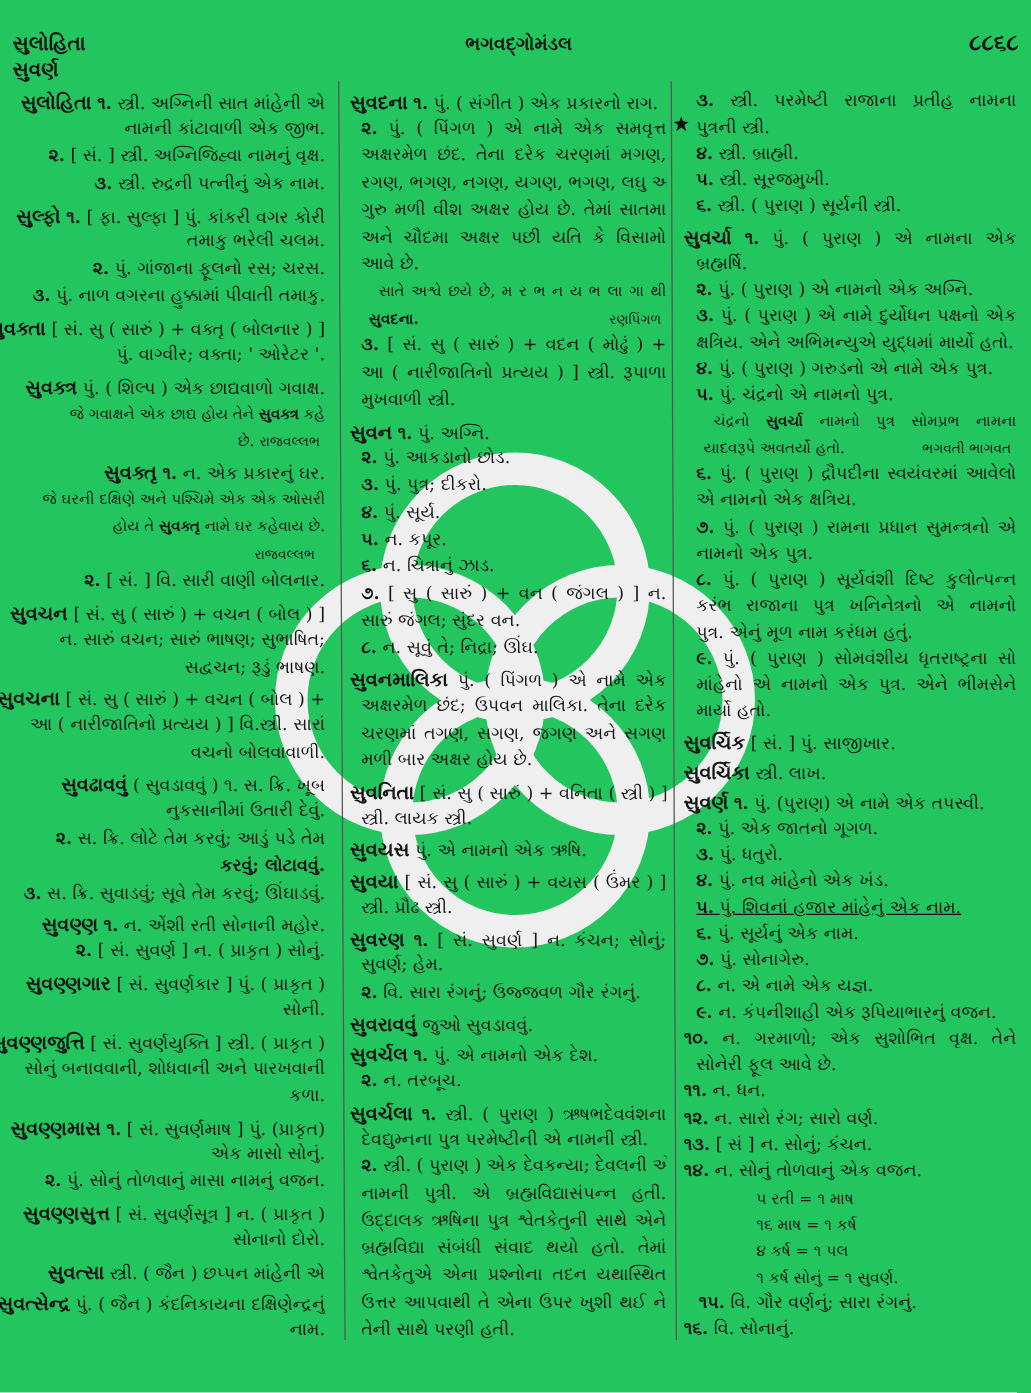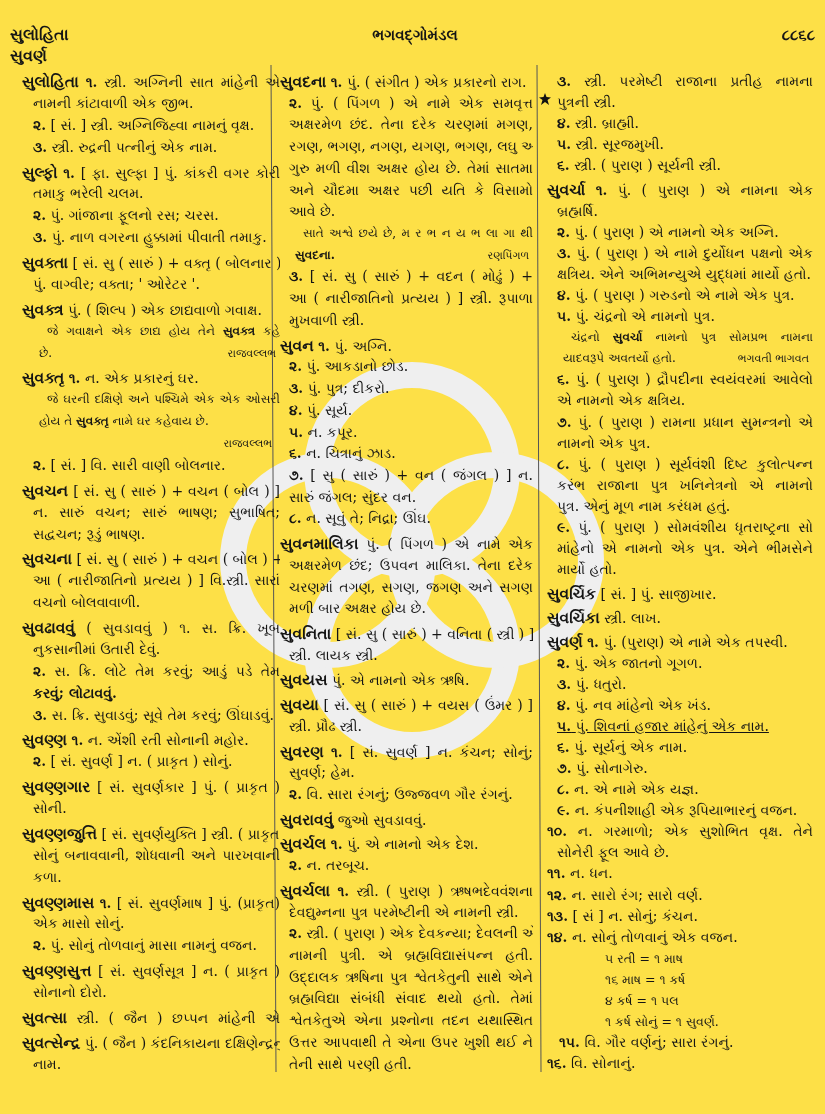--- a/index.html
+++ b/index.html
@@ -1,37 +1,37 @@
 <!DOCTYPE html>
 <html><head>
   <meta charset="utf-8">
   <style>
     html, body { margin: 0; padding: 0; background: #ffffff; }
     #page {
       position: relative;
       width: 825px;
       height: 1114px;
-      background: #fde047;
+      background: #22c55e;
       overflow: hidden;
       color: #151515;
       font-family: "DejaVu Serif", serif;
     }
     .watermark { position: absolute; left: 0; top: 0; width: 825px; height: 1114px; pointer-events: none; }
     .dividers { position: absolute; left: 0; top: 0; width: 825px; height: 1114px; pointer-events: none; }
     .hdr {
       position: absolute;
       font-weight: bold;
       white-space: nowrap;
       line-height: 20px;
       font-size: 15px;
     }
     .hdr.guide-first { left: 10px; top: 25px; font-size: 16px; }
     .hdr.guide-last  { left: 10px; top: 46px; font-size: 16px; }
     .hdr.title { left: 340px; width: 150px; top: 25px; text-align: center; font-size: 15px; }
-    .hdr.pageno { right: 10px; top: 25px; text-align: right; font-size: 15px; }
+    .hdr.pageno { right: 10px; top: 25px; text-align: right; font-size: 18px; }
 
     .col {
       position: absolute;
       top: 71px;
       height: 1004px;
       display: flex;
       flex-direction: column;
       justify-content: space-between;
     }
     .row {
@@ -77,21 +77,21 @@
   <svg class="dividers" viewBox="0 0 825 1114" xmlns="http://www.w3.org/2000/svg">
     <line x1="271" y1="65" x2="276" y2="1072" stroke="#555" stroke-width="1"></line>
     <line x1="537" y1="65" x2="541" y2="1072" stroke="#555" stroke-width="1"></line>
   </svg>
 
   <svg class="scan-mark" viewBox="0 0 12 12" xmlns="http://www.w3.org/2000/svg">
     <polygon points="6,0 7.5,4 12,4.5 8.5,7 10,12 6,9 2,12 3.5,7 0,4.5 4.5,4" fill="#111"></polygon>
   </svg>
 
   <div id="columns-root">
-      <div class="col" style="left: 22px; width: 258px;">
+      <div class="col" style="left: 2px; width: 258px; align-items: flex-end;">
         <div class="row entry justify" style="padding-left: 0px;"><span class="hw">સુલોહિતા</span> <span class="num">૧.</span> <span class="txt">સ્ત્રી. અગ્નિની સાત માંહેની એ</span></div>
         <div class="row cont" style="padding-left: 11px;"><span class="txt">નામની કાંટાવાળી એક જીભ.</span></div>
         <div class="row sense" style="padding-left: 11px;"><span class="num">૨.</span> <span class="txt">[ સં. ] સ્ત્રી. અગ્નિજિહ્વા નામનું વૃક્ષ.</span></div>
         <div class="row sense" style="padding-left: 11px;"><span class="num">૩.</span> <span class="txt">સ્ત્રી. રુદ્રની પત્નીનું એક નામ.</span></div>
         <div class="row entry not-first justify" style="padding-left: 0px;"><span class="hw">સુલ્ફો</span> <span class="num">૧.</span> <span class="txt">[ ફા. સુલ્ફા ] પું. કાંકરી વગર કોરી</span></div>
         <div class="row cont" style="padding-left: 11px;"><span class="txt">તમાકુ ભરેલી ચલમ.</span></div>
         <div class="row sense" style="padding-left: 11px;"><span class="num">૨.</span> <span class="txt">પું. ગાંજાના ફૂલનો રસ; ચરસ.</span></div>
         <div class="row sense" style="padding-left: 11px;"><span class="num">૩.</span> <span class="txt">પું. નાળ વગરના હુક્કામાં પીવાતી તમાકુ.</span></div>
         <div class="row entry not-first justify" style="padding-left: 0px;"><span class="hw">સુવક્તા</span> <span class="txt">[ સં. સુ ( સારું ) + વક્તૃ ( બોલનાર ) ]</span></div>
         <div class="row cont" style="padding-left: 11px;"><span class="txt">પું. વાગ્વીર; વક્તા; ' ઓરેટર '.</span></div>

